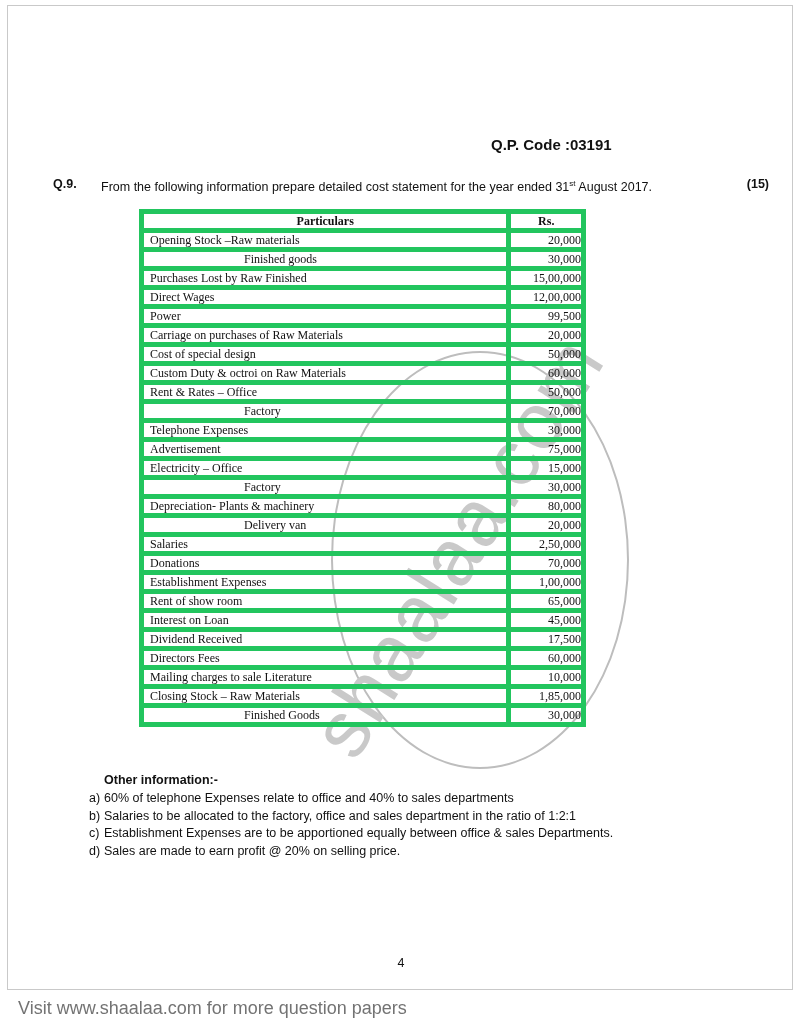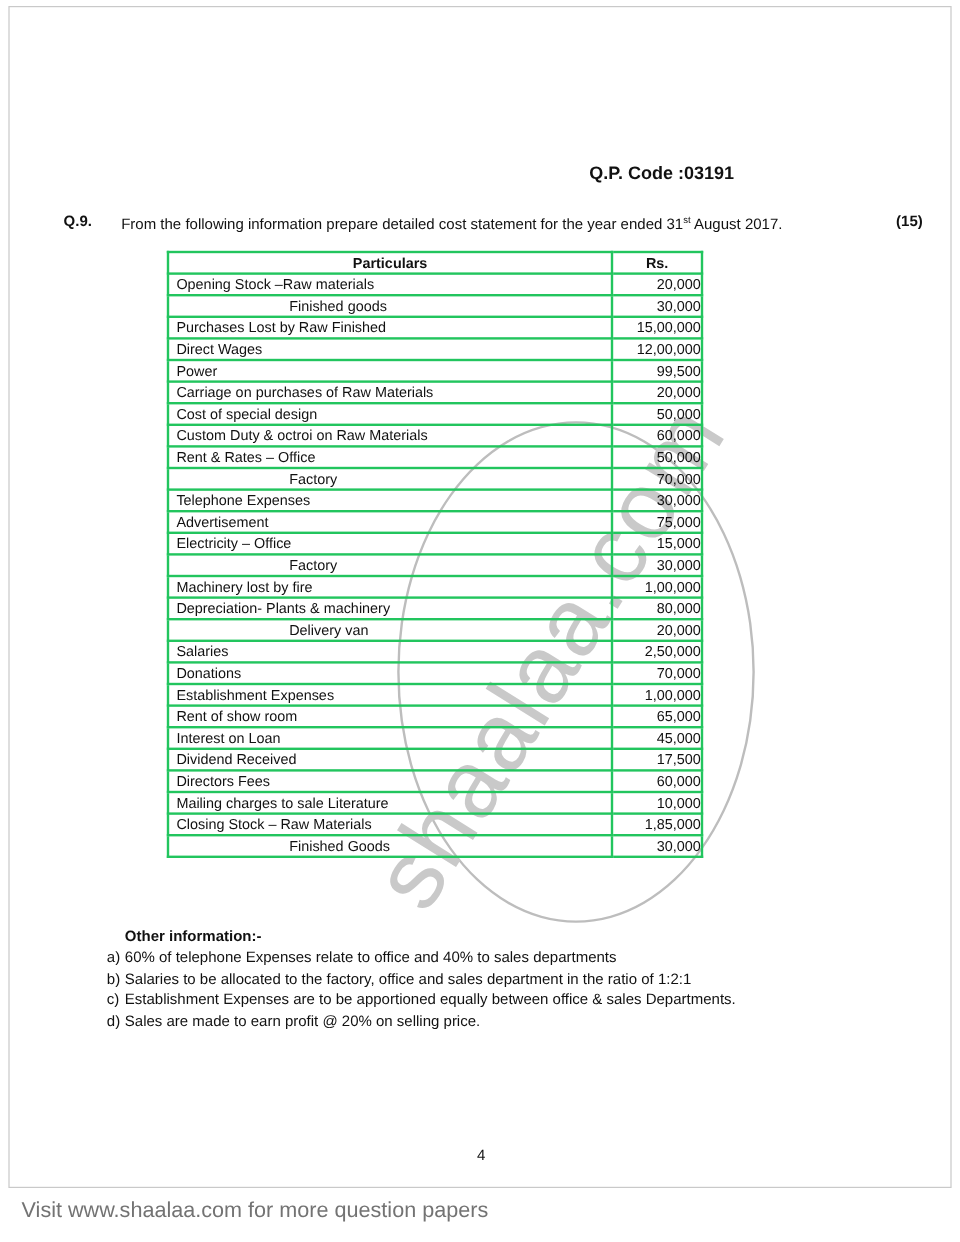--- a/index.html
+++ b/index.html
@@ -74,25 +74,26 @@
     position: absolute;
     left: 131px; top: 203px;
   }
   table.cost-table {
     border-collapse: collapse;
     width: 447px;
     font-size: 12px;
     background: transparent;
   }
   table.cost-table th, table.cost-table td {
-    border: 2px solid #22c55e;
+    border: 5px solid #22c55e;
     height: 18px;
     line-height: 14px;
     vertical-align: middle;
     background: transparent;
+    font-family: Liberation Serif, serif;
   }
   th.h-part { width: 372px; text-align: center; font-weight: bold; font-size: 12px; }
   th.h-amt  { width: 75px;  text-align: center; font-weight: bold; font-size: 12px; }
   td.cell-label { padding-left: 6px; text-align: left; }
   td.cell-label.indent { padding-left: 100px; margin-top: 20px; }
   td.cell-value { padding-right: 0; text-align: right; }
 
   
   .other-info {
     position: absolute;
@@ -198,24 +199,20 @@
             </tr>
             <tr>
               <td class="cell-label">Electricity – Office</td>
               <td class="cell-value">15,000</td>
             </tr>
             <tr>
               <td class="cell-label indent">Factory</td>
               <td class="cell-value">30,000</td>
             </tr>
             <tr>
-              <td class="cell-label">Machinery lost by fire</td>
-              <td class="cell-value">1,00,000</td>
-            </tr>
-            <tr>
               <td class="cell-label">Depreciation- Plants &amp; machinery</td>
               <td class="cell-value">80,000</td>
             </tr>
             <tr>
               <td class="cell-label indent">Delivery van</td>
               <td class="cell-value">20,000</td>
             </tr>
             <tr>
               <td class="cell-label">Salaries</td>
               <td class="cell-value">2,50,000</td>

